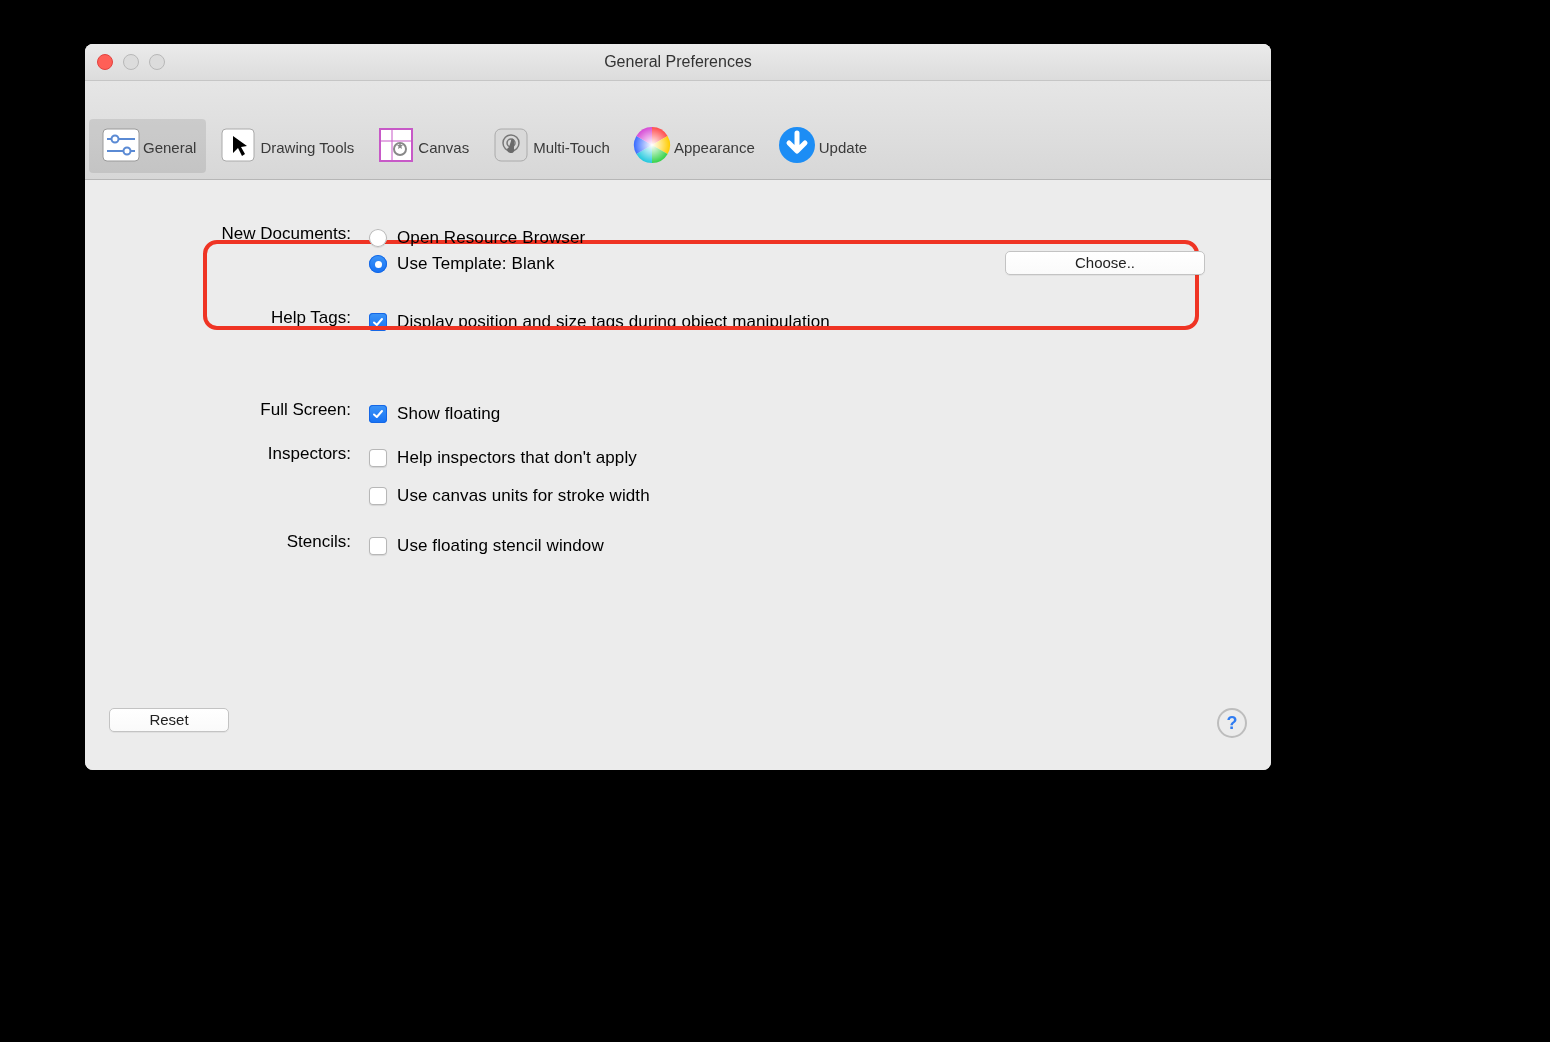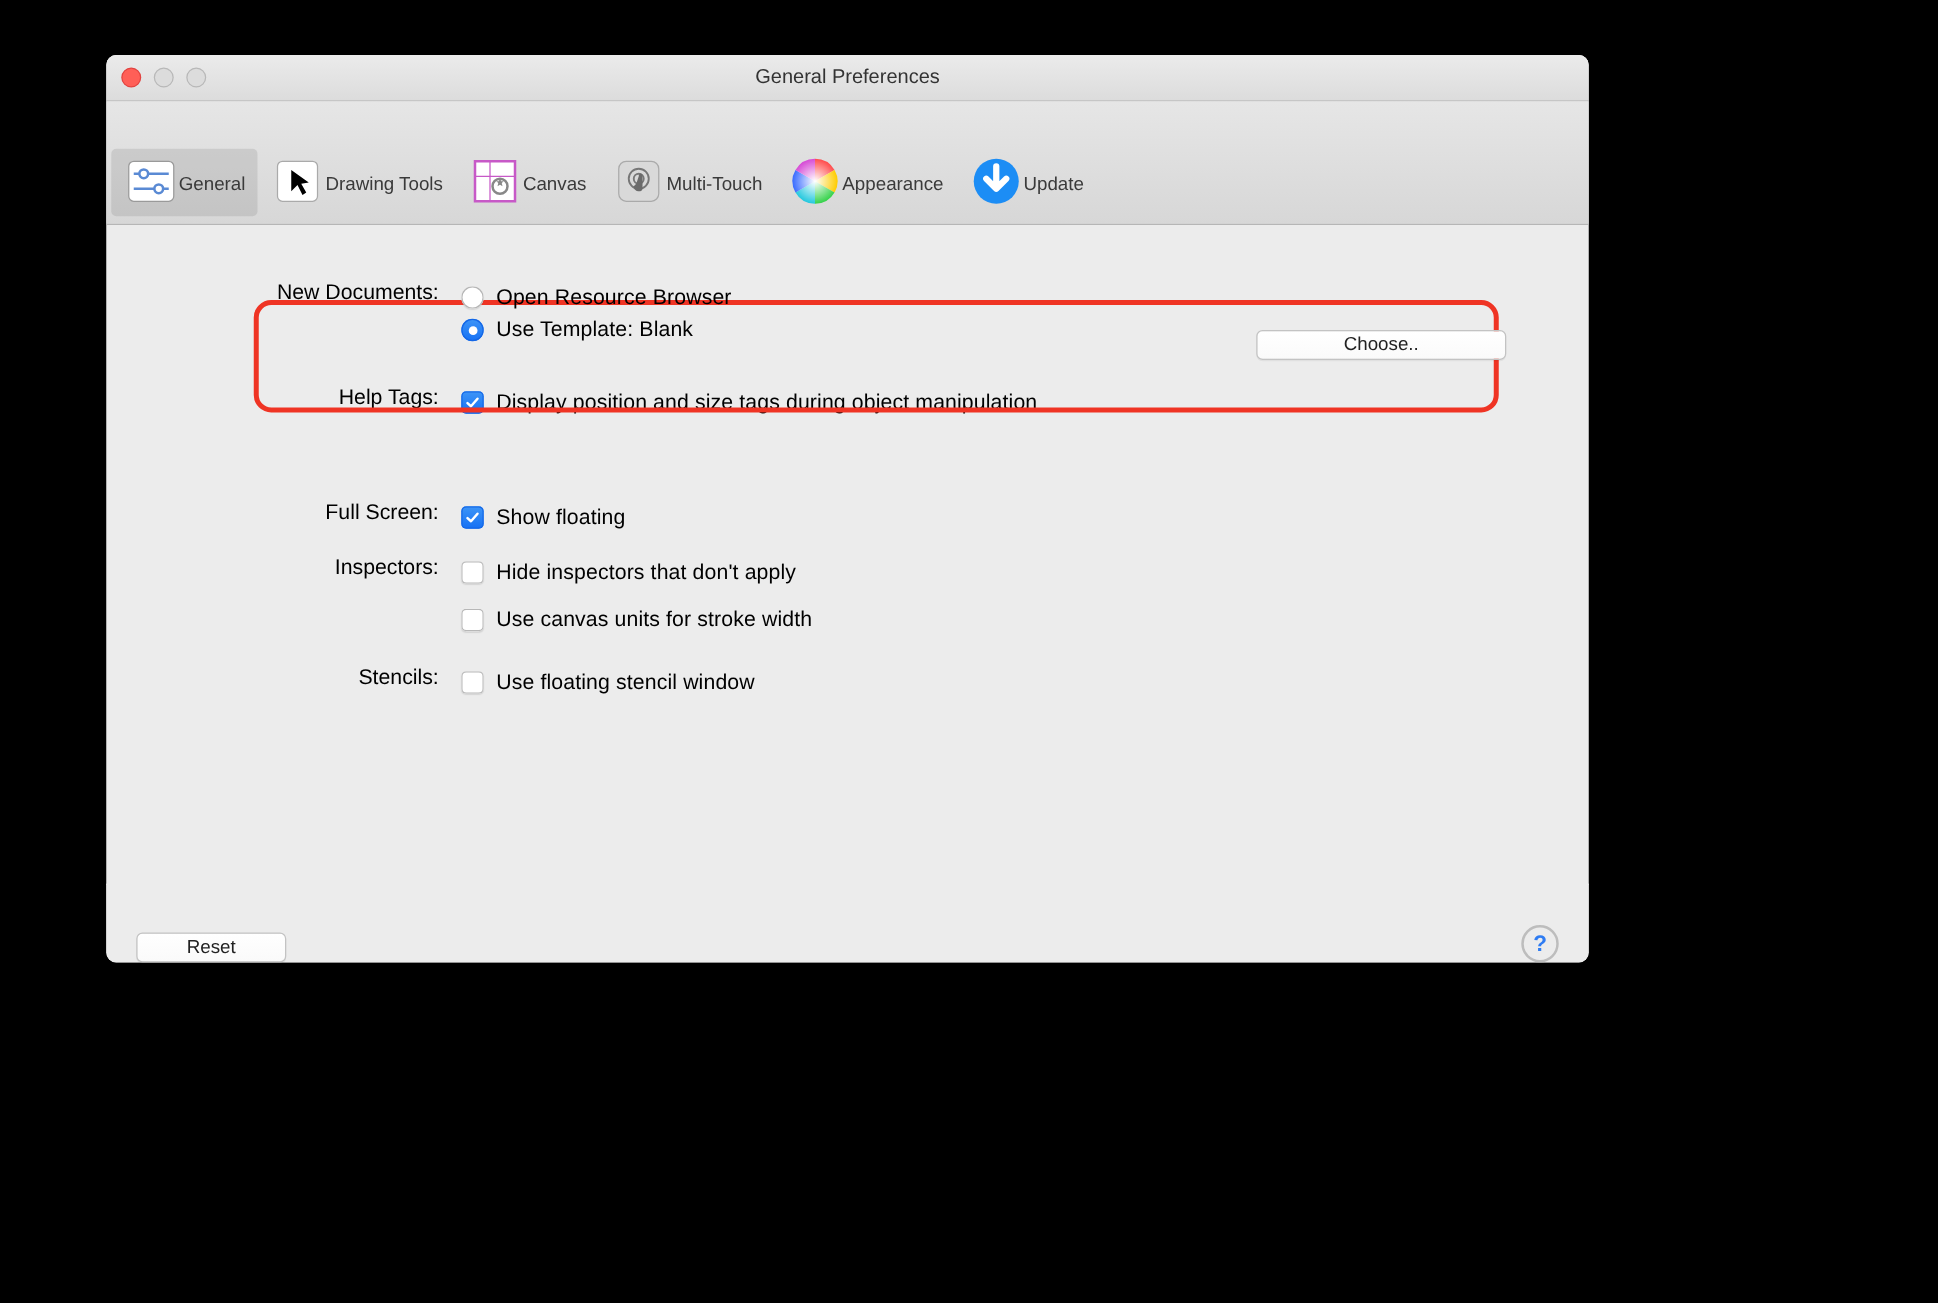--- a/index.html
+++ b/index.html
@@ -59,21 +59,21 @@
   .btn {
     display:inline-block; min-width:90px; padding:2px 14px 3px;
     background:linear-gradient(#fff,#fafafa);
     border:1px solid #c3c3c3; border-radius:5px;
     box-shadow:0 1px 0 rgba(0,0,0,.05);
     text-align:center; font-size:15px; color:#222; cursor:pointer;
   }
   .btn.wide { padding:2px 54px 3px; }
   .footer {
     position:absolute; left:0; right:0; bottom:0; height:62px;
-    display:flex; align-items:flex-end; justify-content:space-between;
+    display:flex; align-items:flex-start; justify-content:space-between;
     padding:0 24px; background:#ececec; border-top:1px solid #ececec;
   }
   .help {
     width:26px; height:26px; border-radius:50%; border:2px solid #bdbdbd;
     display:flex; align-items:center; justify-content:center;
     color:#2f7cf2; font-weight:700; font-size:18px; cursor:pointer; background:#fff0;
   }
   .choose-wrap { position:absolute; right:0; top:0; }
 </style>
 </head>
@@ -178,21 +178,21 @@
       <div class="row gap" style="margin-top:14px; position:relative;">
         <div class="label">New Documents:</div>
         <div class="controls" style="position:relative;">
           <div class="opt">
             <span class="rdo"></span>
             <span class="txt">Open Resource Browser</span>
           </div>
           <div class="opt" style="position:relative;">
             <span class="rdo on"></span>
             <span class="txt">Use Template: Blank</span>
-            <div class="choose-wrap" style="right:38px; top:-3px;margin-top:13px;">
+            <div class="choose-wrap" style="right:38px; top:-3px;">
               <span class="btn wide">Choose..</span>
             </div>
           </div>
         </div>
       </div>
 
       <div class="row" style="margin-top:10px; margin-bottom:60px;">
         <div class="label">Help Tags:</div>
         <div class="controls">
           <div class="opt">
@@ -218,21 +218,21 @@
             <span class="txt">Show floating</span>
           </div>
         </div>
       </div>
 
       <div class="row">
         <div class="label">Inspectors:</div>
         <div class="controls">
           <div class="opt">
             <span class="chk"></span>
-            <span class="txt">Hide inspectors that don't apply</span>
+            <span class="txt">Help inspectors that don't apply</span>
           </div>
           <div class="opt" style="margin-top:18px;">
             <span class="chk"></span>
             <span class="txt">Use canvas units for stroke width</span>
           </div>
         </div>
       </div>
 
       <div class="row" style="margin-top:18px;">
         <div class="label">Stencils:</div>

